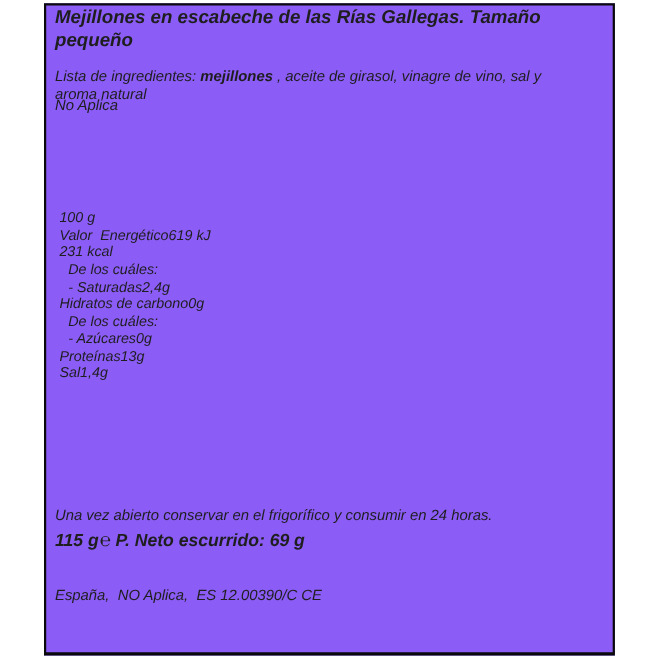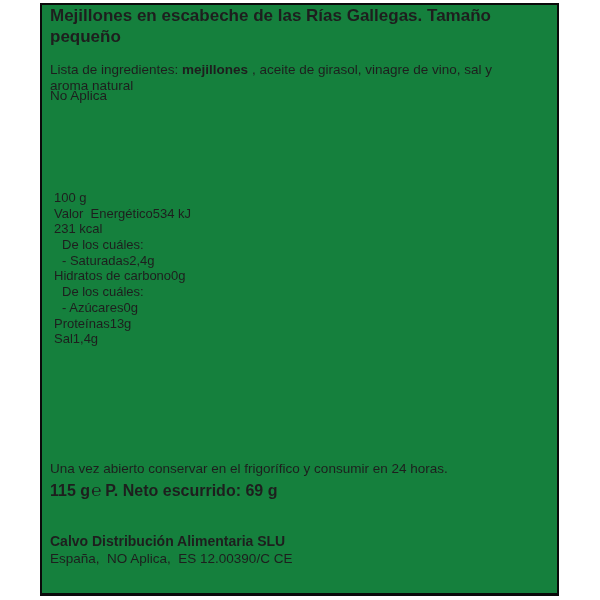--- a/index.html
+++ b/index.html
@@ -9,21 +9,22 @@
     font-family: "Liberation Sans", sans-serif;
     color: #1e1e1e;
     overflow: hidden;
   }
   .label-box {
     position: absolute;
     left: 40px; top: 3px;
     width: 519px; height: 593px;
     border: 2px solid #0a0a0a;
     border-bottom-width: 3px;
-    background: #15803d;
+    background: #8b5cf6;
+    font-style: italic;
   }
   .sec { position: absolute; left: 8px; }
   .product-title {
     top: 1px; width: 505px;
     font-size: 17px; line-height: 20.5px; font-weight: bold;
   }
   .ingredients {
     top: 37px; width: 465px;
     font-size: 13.5px; line-height: 15.5px; margin-top: 20px;
   }
@@ -71,21 +72,21 @@
 
   <div class="sec no-aplica">No Aplica</div>
 
   <div class="sec nutrition">
     <div class="n-row">
       <span class="lbl"></span>
       <span class="val">100 g</span>
     </div>
     <div class="n-row">
       <span class="lbl">Valor  Energético</span>
-      <span class="val">534 kJ</span>
+      <span class="val">619 kJ</span>
     </div>
     <div class="n-row">
       <span class="lbl"></span>
       <span class="val">231 kcal</span>
     </div>
     <div class="n-row indent">
       <span class="lbl">De los cuáles:</span>
       <span class="val"></span>
     </div>
     <div class="n-row indent">
@@ -112,17 +113,16 @@
       <span class="lbl">Sal</span>
       <span class="val">1,4g</span>
     </div>
   </div>
 
   <div class="sec storage-note">Una vez abierto conservar en el frigorífico y consumir en 24 horas.</div>
 
   <div class="sec net-weight"><span>115 g</span><span class="e-sign">℮</span><span class="drained">P. Neto escurrido: 69 g</span></div>
 
   <div class="sec manufacturer">
-    <div class="line name">Calvo Distribución Alimentaria SLU</div>
     <div class="line">España,  NO Aplica,  ES 12.00390/C CE</div>
   </div>
 
 </div>
 
 </body></html>

